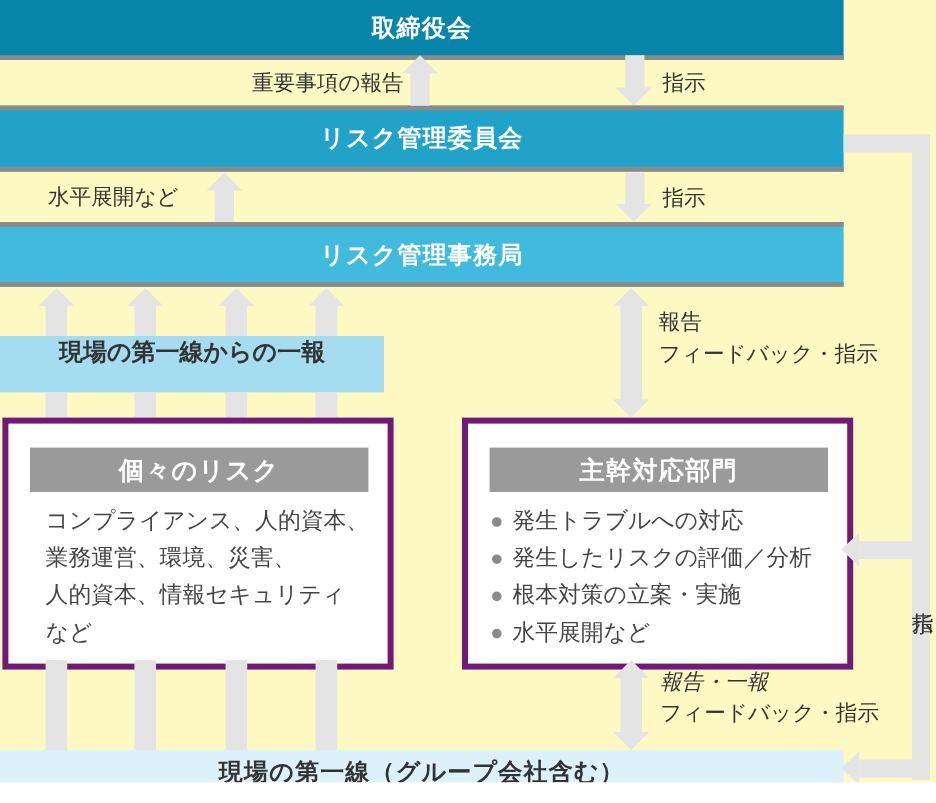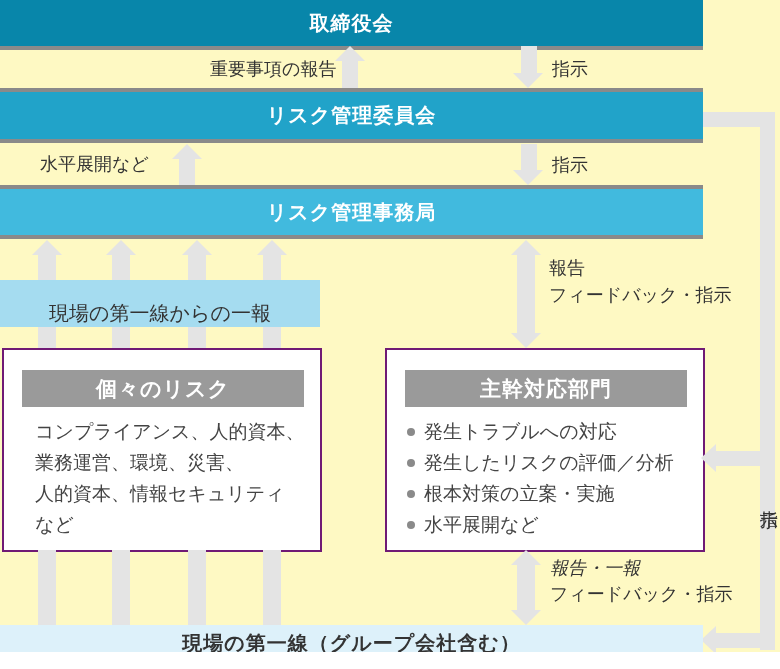--- a/index.html
+++ b/index.html
@@ -10,23 +10,23 @@
   .bar{
     position:absolute;left:0;width:703px;display:flex;align-items:center;justify-content:center;
     color:#fff;font-weight:bold;font-size:20px;letter-spacing:1px;box-sizing:content-box;
   }
   #bar-board{top:0;height:46px;background:#0886aa;border-bottom:4px solid #8a8a8a;}
   #bar-committee{top:88px;height:47px;background:#21a3c9;border-top:4px solid #8a8a8a;border-bottom:4px solid #8a8a8a;}
   #bar-secretariat{top:185px;height:46px;background:#41bade;border-top:4px solid #8a8a8a;border-bottom:4px solid #8a8a8a;}
   #bar-frontline{top:625px;height:37px;background:#ddf1fa;border-bottom:4px solid #8a8a8a;color:#333;font-weight:600;}
   #box-report{
     position:absolute;left:0;top:280px;width:320px;height:47px;background:#a5dcf0;
-    display:flex;align-items:flex-end;justify-content:center;color:#333;font-weight:400;font-size:20px;
+    display:flex;align-items:flex-start;justify-content:center;color:#333;font-weight:700;font-size:20px;
   }
-  .white-box{position:absolute;top:348px;width:316px;height:200px;background:#fff;border:2px solid #701a75;}
+  .white-box{position:absolute;top:348px;width:316px;height:200px;background:#fff;border:5px solid #701a75;}
   #box-risk{left:2px;}
   #box-response{left:385px;}
   .box-header{
     position:absolute;left:18px;right:16px;top:20px;height:37px;background:#9a9a9a;
     display:flex;align-items:center;justify-content:center;color:#fff;font-weight:bold;font-size:21px;letter-spacing:1px;
   }
   .risk-lines{position:absolute;left:31px;top:66px;color:#444;font-size:19px;line-height:31px;}
   .bullet-list{position:absolute;left:20px;top:66px;color:#444;font-size:19px;line-height:31px;}
   .bullet-item{display:flex;align-items:center;}
   .dot{width:8px;height:8px;border-radius:50%;background:#8a8a8a;margin-right:9px;flex:0 0 auto;}

